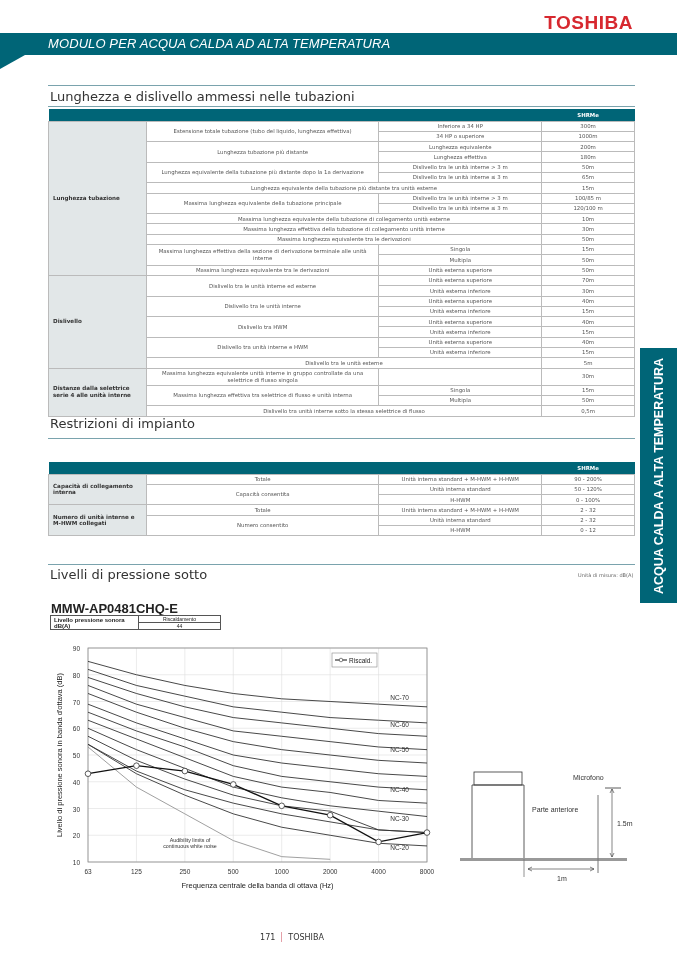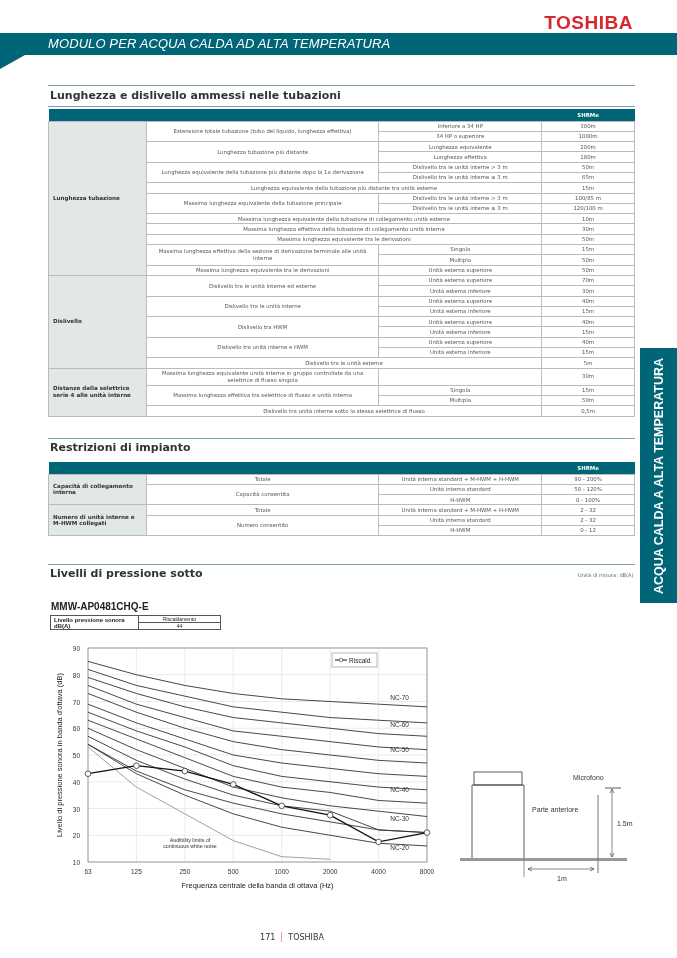--- a/index.html
+++ b/index.html
@@ -2,30 +2,30 @@
 <html><head>
 <meta charset="utf-8">
 <style>
   * { box-sizing: border-box; margin: 0; padding: 0; }
   body { width: 677px; height: 958px; background: #fff; font-family: "DejaVu Sans", sans-serif; color: #333; position: relative; overflow: hidden; }
   .brand { position: absolute; top: 12px; right: 44px; color: #d7282f; font-family: "Liberation Sans", sans-serif; font-weight: bold; font-size: 19px; letter-spacing: 0.5px; }
   .band { position: absolute; top: 33px; left: 0; width: 677px; height: 22px; background: #006577; }
   .wedge { position: absolute; top: 55px; left: 0; width: 0; height: 0; border-top: 14px solid #006577; border-right: 25px solid transparent; }
   .band-title { position: absolute; top: 36px; left: 48px; color: #fff; font-family: "Liberation Sans", sans-serif; font-weight: normal; font-style: italic; font-size: 13px; letter-spacing: 0.1px; }
   .section-rule { position: absolute; left: 48px; width: 587px; height: 1px; background: #7aa3ad; }
-  .section-title { position: absolute; left: 50px; font-size: 11px; font-weight: bold; color: #333; font-family: "DejaVu Sans", sans-serif; }
+  .section-title { position: absolute; left: 50px; font-size: 13px; font-weight: normal; color: #333; font-family: "DejaVu Sans", sans-serif; }
   table.spec { position: absolute; left: 48px; width: 587px; border-collapse: collapse; font-size: 5.4px; color: #555; font-family: "DejaVu Sans", sans-serif; }
   table.spec td { border: 0.6px solid #bbb; text-align: center; vertical-align: middle; padding: 0 2px; line-height: 1.2; }
   table.spec tr.head td { background: #006577; color: #fff; font-weight: bold; height: 12px; border: none; }
   table.spec td.cat { background: #e2e7e8; text-align: left; font-weight: bold; color: #333; padding-left: 4px; font-size: 5.6px; }
   table.spec tr { height: 10.3px; }
   .side-tab { position: absolute; left: 640px; top: 348px; width: 37px; height: 255px; background: #006577; }
   .side-tab span { position: absolute; left: 50%; top: 50%; transform: translate(-50%,-50%) rotate(-90deg); white-space: nowrap; color: #fff; font-family: "Liberation Sans", sans-serif; font-weight: bold; font-size: 12.5px; }
   .units { position: absolute; left: 578px; top: 572px; font-size: 5px; color: #666; }
-  .model { position: absolute; left: 51px; top: 601px; font-family: "Liberation Sans", sans-serif; font-weight: bold; font-size: 10px; color: #222; }
+  .model { position: absolute; left: 51px; top: 601px; font-family: "Liberation Sans", sans-serif; font-weight: bold; font-size: 13px; color: #222; }
   table.sound { position: absolute; left: 50px; top: 615px; border-collapse: collapse; font-family: "Liberation Sans", sans-serif; font-size: 5px; color: #222; }
   table.sound td { border: 0.6px solid #555; text-align: center; height: 7px; padding: 0 3px; }
   table.sound td.lbl { font-weight: bold; font-size: 6px; width: 88px; text-align: left; }
   table.sound td.v { width: 82px; }
   svg text { font-family: "Liberation Sans", sans-serif; }
   .footer { position: absolute; top: 932px; left: 0; width: 540px; text-align: center; font-size: 8px; color: #333; font-family: "DejaVu Sans", sans-serif; padding-left: 44px; }
   .footer .sep { display: inline-block; width: 1px; height: 10px; background: #e4a0a8; margin: 0 6px; vertical-align: middle; }
 </style>
 </head>
 <body>
@@ -179,21 +179,21 @@
         <td>50m</td>
       </tr>
   <tr>
         <td colspan="2">Dislivello tra unità interne sotto la stessa selettrice di flusso</td>
         <td>0,5m</td>
       </tr>
 </tbody>
   </table>
 
 <div class="section-rule" style="top:438px"></div>
-<div class="section-title" style="top:441px">Restrizioni di impianto</div>
+<div class="section-title" style="top:416px">Restrizioni di impianto</div>
 
 <table class="spec" style="top:462px">
   <colgroup>
       <col style="width:98px">
       <col style="width:233px">
       <col style="width:163px">
       <col style="width:93px">
     </colgroup>
   <tbody>
       <tr class="head">

